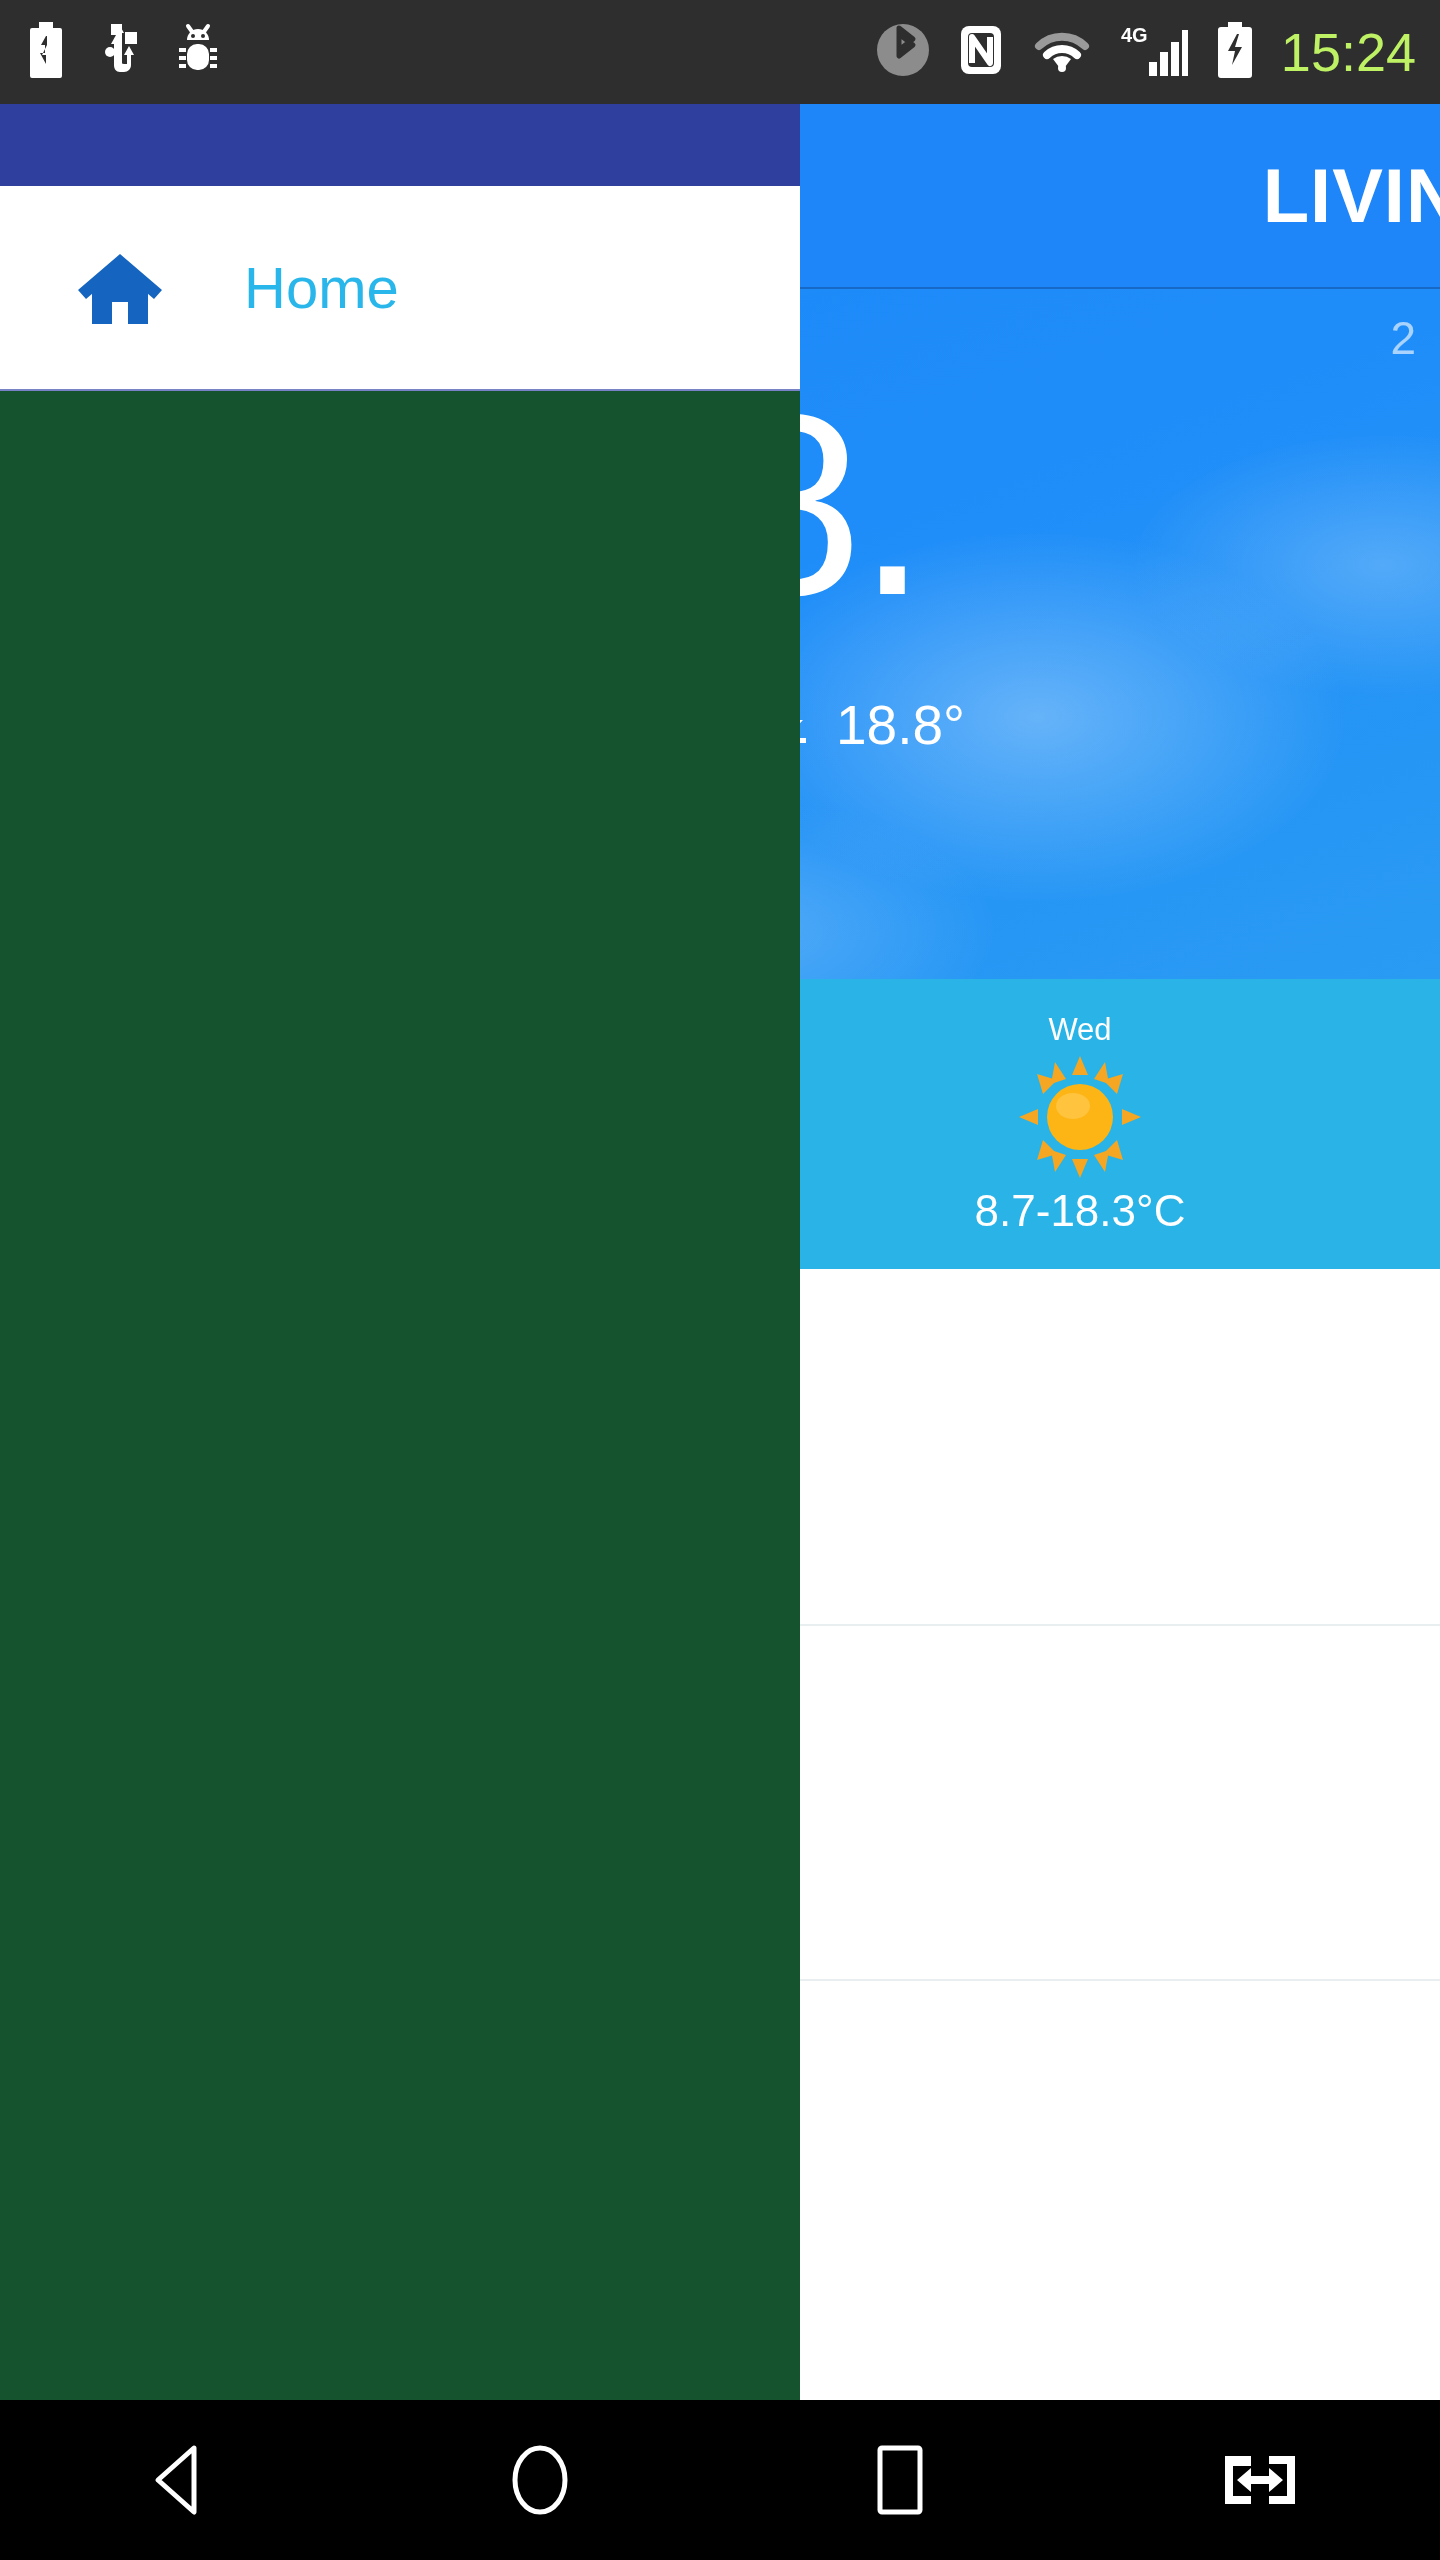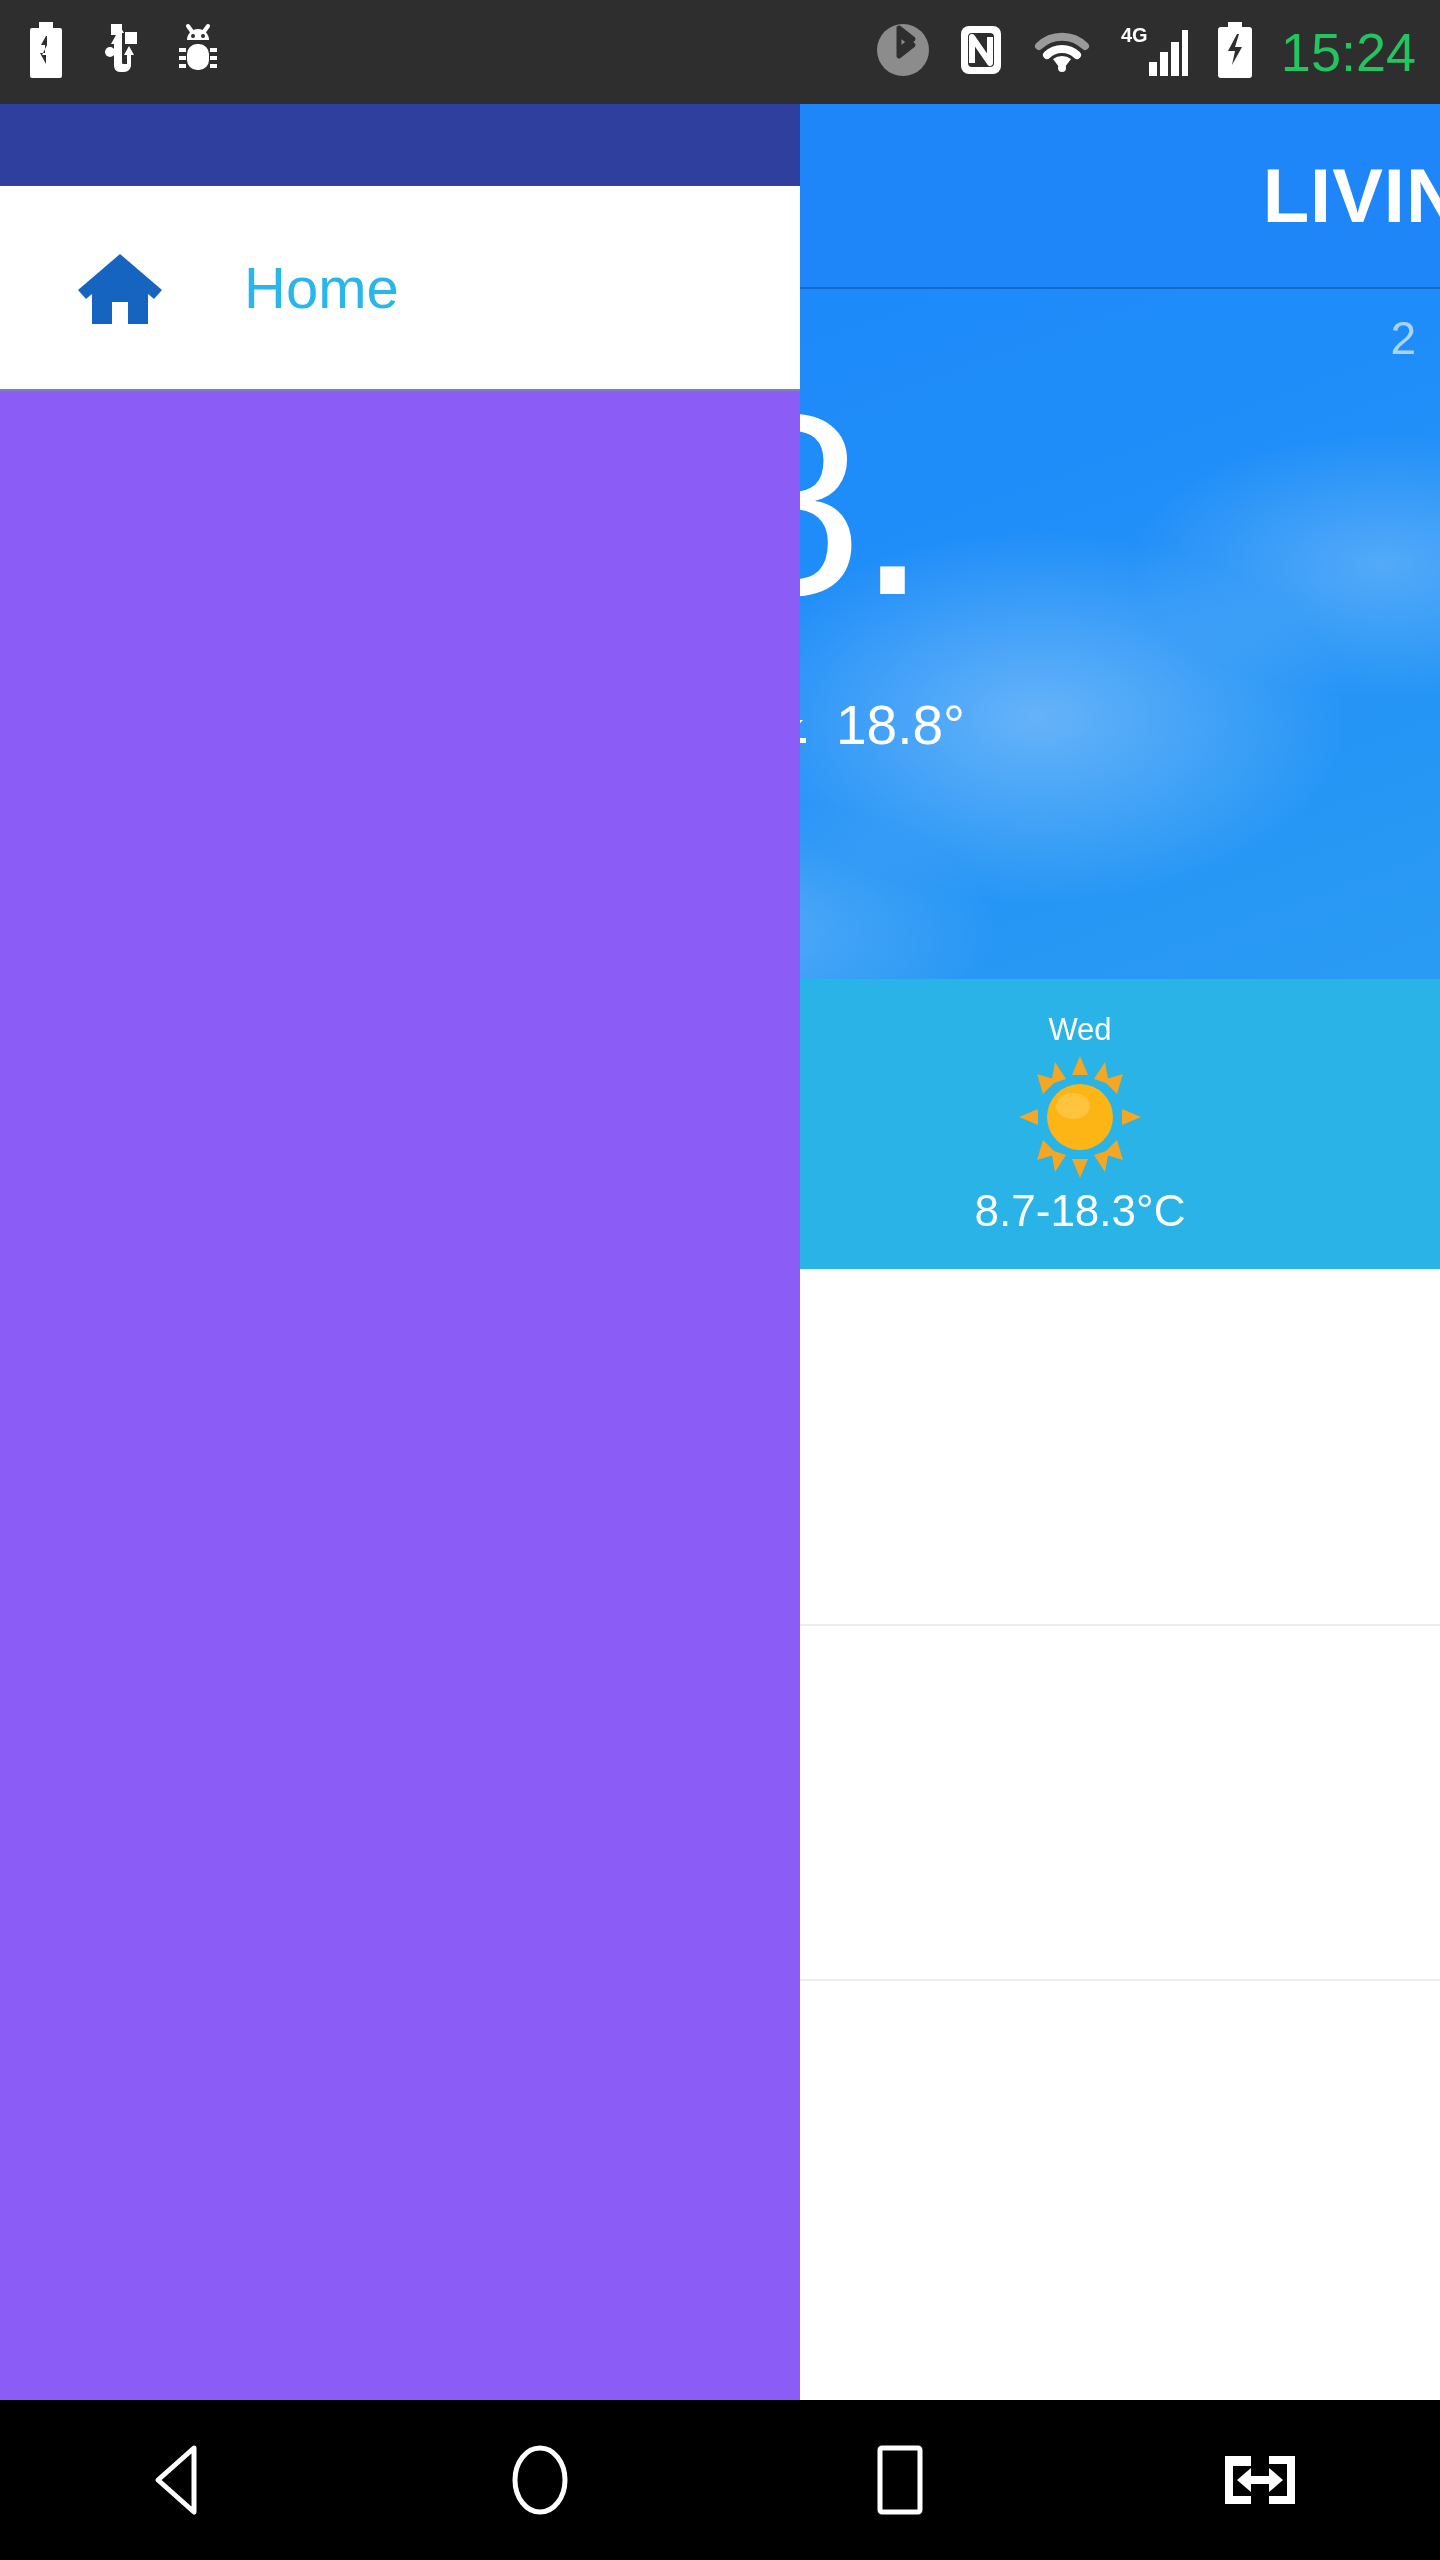--- a/index.html
+++ b/index.html
@@ -12,21 +12,21 @@
   #screen { position:relative; width:1440px; height:2560px; overflow:hidden; background:#000;text-decoration:underline; }
 
   
   #statusbar{
     position:absolute; left:0; top:0; width:1440px; height:104px;
     background:#2e2e2e; display:flex; align-items:center;
   }
   .sb-left{ display:flex; align-items:center; gap:34px; padding-left:26px; }
   .sb-right{ margin-left:auto; display:flex; align-items:center; gap:26px; padding-right:24px; }
   .sb-ico{ display:block; }
-  #clock{ color:#22c55e; font-size:54px; letter-spacing:0px; font-family:"Liberation Sans", sans-serif; }
+  #clock{ color:#bef264; font-size:54px; letter-spacing:0px; font-family:"Liberation Sans", sans-serif; }
 
   
   #panel{
     position:absolute; left:0; top:104px; width:1440px; height:2296px;
     background:#ffffff; overflow:hidden;
   }
   
   #appbar{
     position:relative; height:185px; background:#1e86f8;
     display:flex; align-items:center; border-bottom:2px solid #1769c8;
@@ -108,21 +108,21 @@
   .ch-val{ display:flex; align-items:flex-end; padding-left:42px; margin-top:14px; }
   .ch-thermo{ margin-bottom:30px; margin-right:20px; }
   .ch-num{ color:#2fb0e6; font-size:150px; line-height:0.86; letter-spacing:-2px; }
   .ch-dash{ color:#2fb0e6; font-size:150px; line-height:0.86; letter-spacing:-6px; }
   .ch-unit{ color:#2fb0e6; font-size:84px; line-height:1; margin-bottom:16px; margin-left:6px; }
   .ch-unit-big{ color:#2fb0e6; font-size:118px; line-height:1; margin-bottom:4px; margin-left:8px; }
 
   
   #drawer{
     position:absolute; left:0; top:104px; width:800px; height:2296px;
-    background:#8b5cf6;
+    background:#14532d;
   }
   #drawer-head{ height:82px; background:#2f3f9e; }
   .dr-item{
     display:flex; align-items:center; height:203px; padding-left:72px; gap:76px;
   }
   .dr-item.active{ background:#ffffff; }
   .dr-item.normal{ background:#6872bc; }
   .dr-sep{ height:2px; background:#7a82c6; }
   .dr-label{ font-size:58px; }
   .dr-item.active .dr-label{ color:#29b6ea; }

